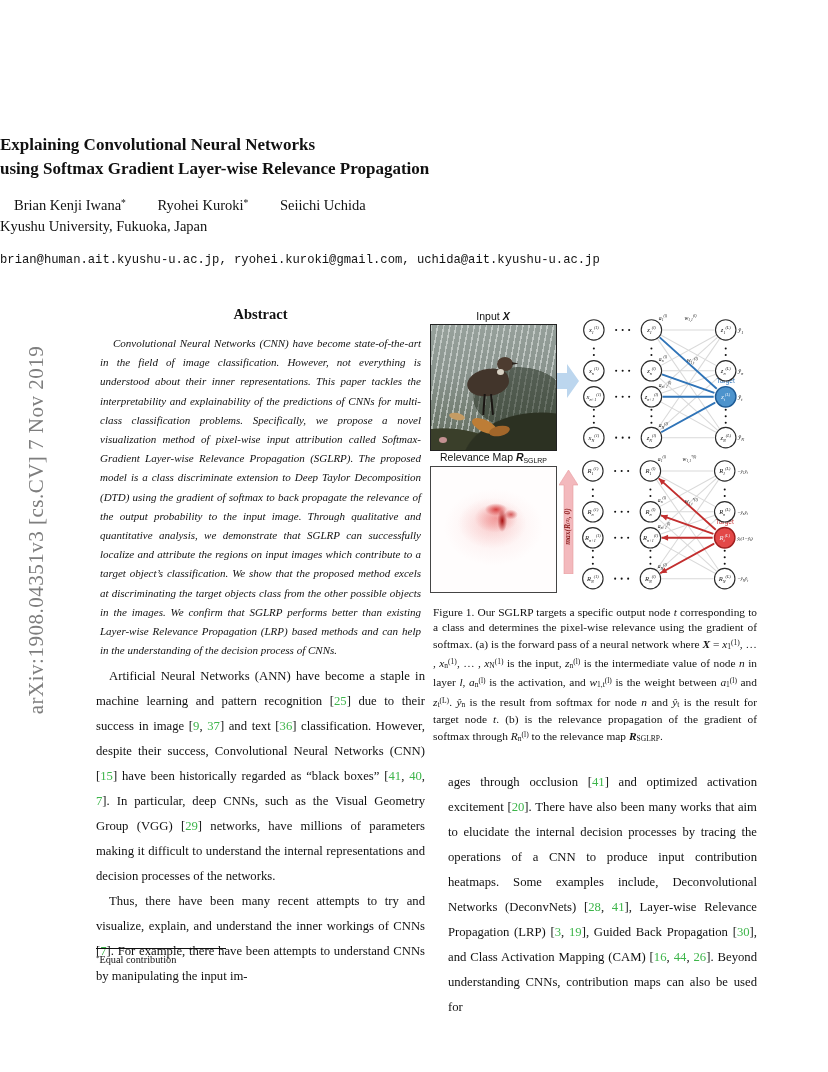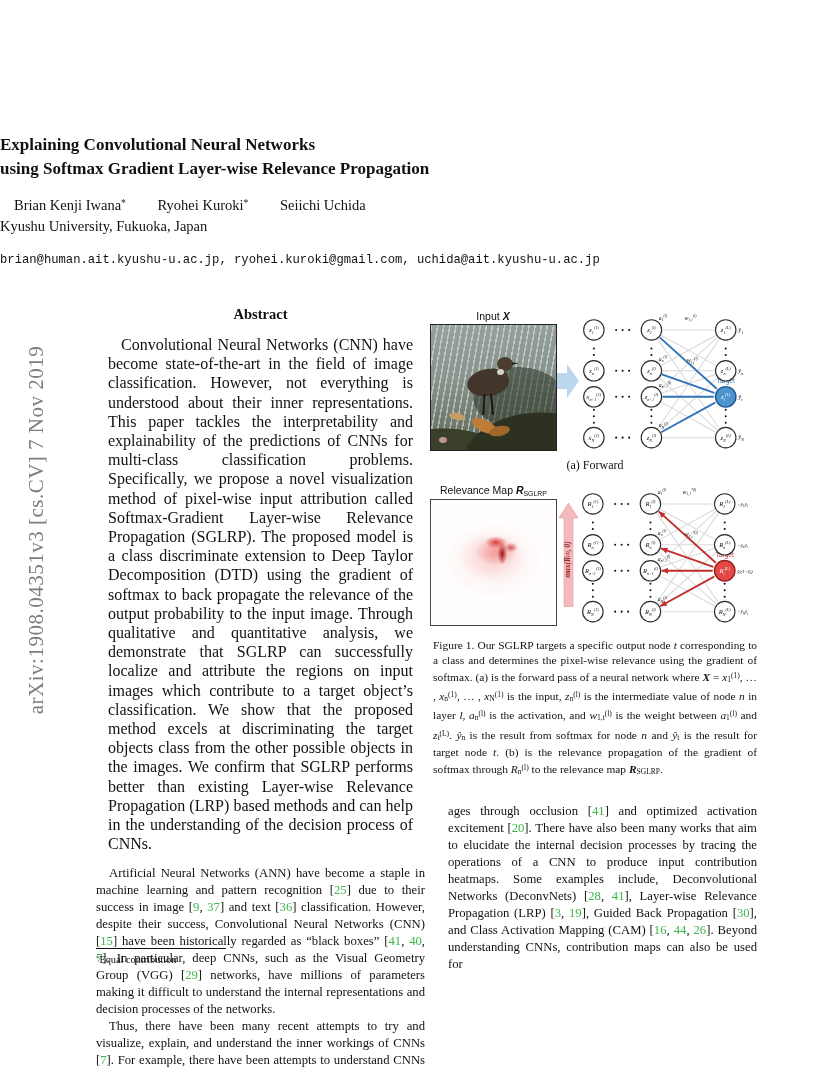--- a/index.html
+++ b/index.html
@@ -12,23 +12,23 @@
   .hdr{position:absolute;top:133px;left:0;right:0;}
   .title{font-size:17px;font-weight:bold;line-height:1.4;margin:0;}
   .authors{margin-top:16px;font-size:14.5px;}
   .authors .nm{margin:0 14px;}
   .affil{margin-top:4px;font-size:14.5px;}
   .emails{margin-top:18px;font-size:12.2px;font-family:"Liberation Mono","DejaVu Sans Mono",monospace;}
   
   .colL{position:absolute;left:96px;top:306px;width:329px;}
   .colR{position:absolute;left:433px;top:310px;width:324px;}
   .abs-head{text-align:center;font-weight:bold;font-size:14.5px;margin:0 0 11px 0;}
-  .abs-text{font-size:16px;line-height:19.2px;text-align:justify;margin:12px;text-indent:13px;}
+  .abs-text{font-style:italic;font-size:11px;line-height:19.2px;text-align:justify;margin:4px;text-indent:13px;}
   .sec-head{font-size:15px;font-weight:bold;margin:17px 0 13px 0;}
-  .para{font-size:12.7px;line-height:17px;text-align:justify;margin:0;}
+  .para{font-size:12.7px;line-height:25px;text-align:justify;margin:0;}
   .indent{text-indent:13px;}
   .cite{color:#3db54a;}
   .mi{font-style:italic;}
   .mbi{font-style:italic;font-weight:bold;}
   sub{font-size:0.66em;vertical-align:-0.22em;}
   sup{font-size:0.66em;vertical-align:0.38em;}
   .footnote{position:absolute;left:96px;top:948px;width:328px;font-size:10.3px;}
   .footnote .rule{width:130px;border-top:1px solid #111;margin-bottom:5px;}
   
   .panel{display:flex;align-items:center;justify-content:center;}
@@ -209,21 +209,20 @@
           <text x="158" y="66.4" font-size="7" font-family="&quot;Liberation Serif&quot;,serif" font-style="italic" fill="#111" text-anchor="middle"><tspan dy="0.00" font-size="7.00">z</tspan><tspan dy="2.10" font-size="4.48">n</tspan><tspan dy="-5.04" font-size="4.48">(L)</tspan></text>
           <text x="171.5" y="66" font-size="7" font-family="&quot;Liberation Serif&quot;,serif" font-style="italic" fill="#111" text-anchor="start"><tspan dy="0.00" font-size="7.00">ŷ</tspan><tspan dy="2.10" font-size="4.48">n</tspan></text>
           <circle cx="158" cy="92" r="11" fill="#4d93cc" stroke="#1d5a94" stroke-width="1.5"></circle>
           <text x="158" y="94.4" font-size="7" font-family="&quot;Liberation Serif&quot;,serif" font-style="italic" fill="#f2f7ff" text-anchor="middle"><tspan dy="0.00" font-size="7.00">z</tspan><tspan dy="2.10" font-size="4.48">t</tspan><tspan dy="-5.04" font-size="4.48">(L)</tspan></text>
           <text x="171.5" y="94" font-size="7" font-family="&quot;Liberation Serif&quot;,serif" font-style="italic" fill="#111" text-anchor="start"><tspan dy="0.00" font-size="7.00">ŷ</tspan><tspan dy="2.10" font-size="4.48">t</tspan></text>
           <circle cx="158" cy="136" r="11" fill="#fff" stroke="#2b2b2b" stroke-width="1.2"></circle>
           <text x="158" y="138.4" font-size="7" font-family="&quot;Liberation Serif&quot;,serif" font-style="italic" fill="#111" text-anchor="middle"><tspan dy="0.00" font-size="7.00">z</tspan><tspan dy="2.10" font-size="4.48">N</tspan><tspan dy="-5.04" font-size="4.48">(L)</tspan></text>
           <text x="171.5" y="138" font-size="7" font-family="&quot;Liberation Serif&quot;,serif" font-style="italic" fill="#111" text-anchor="start"><tspan dy="0.00" font-size="7.00">ŷ</tspan><tspan dy="2.10" font-size="4.48">N</tspan></text>
         </svg>
     </div>
-    <div class="subcap">(a) Forward</div>
 
     <div class="panel">
       <div class="img-stack">
         <div class="img-label"><span>Relevance Map </span><span class="mbi">R</span><sub>SGLRP</sub></div>
         <div class="photo relmap"></div>
       </div>
       <div class="pink-arrow">
         <svg width="19" height="104" viewBox="0 0 19 104">
           <polygon points="9.5,0 19,15 14,15 14,104 5,104 5,15 0,15" fill="#f3b9bd" stroke="#e79aa0" stroke-width="0.6"></polygon>
         </svg>

